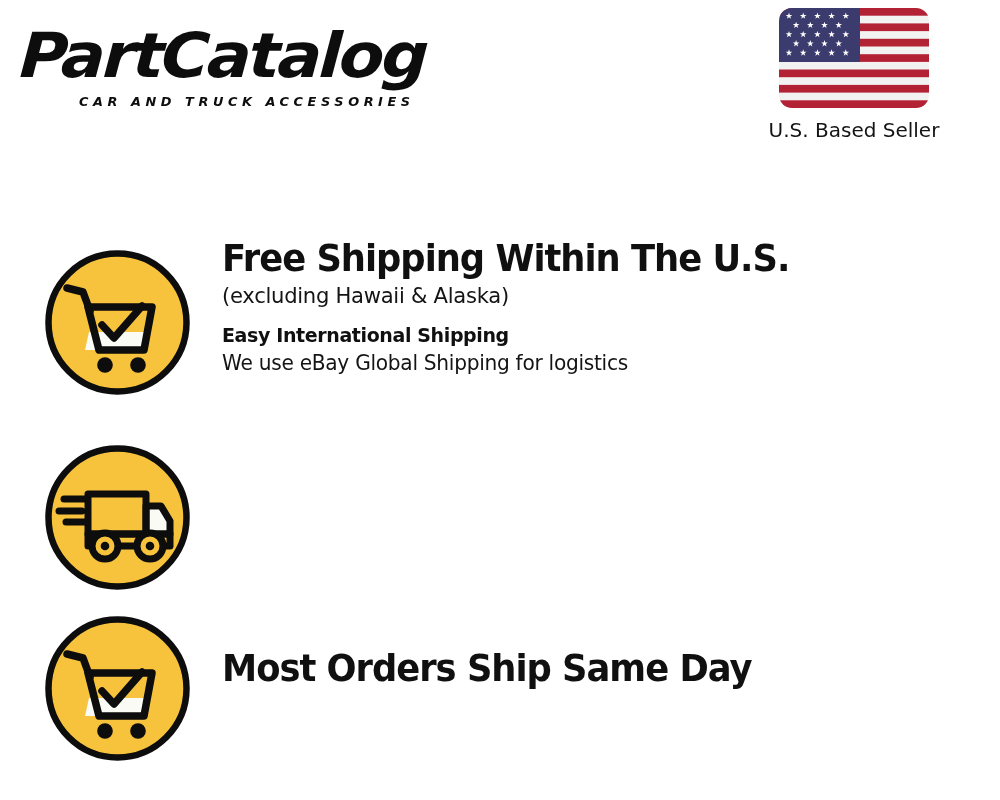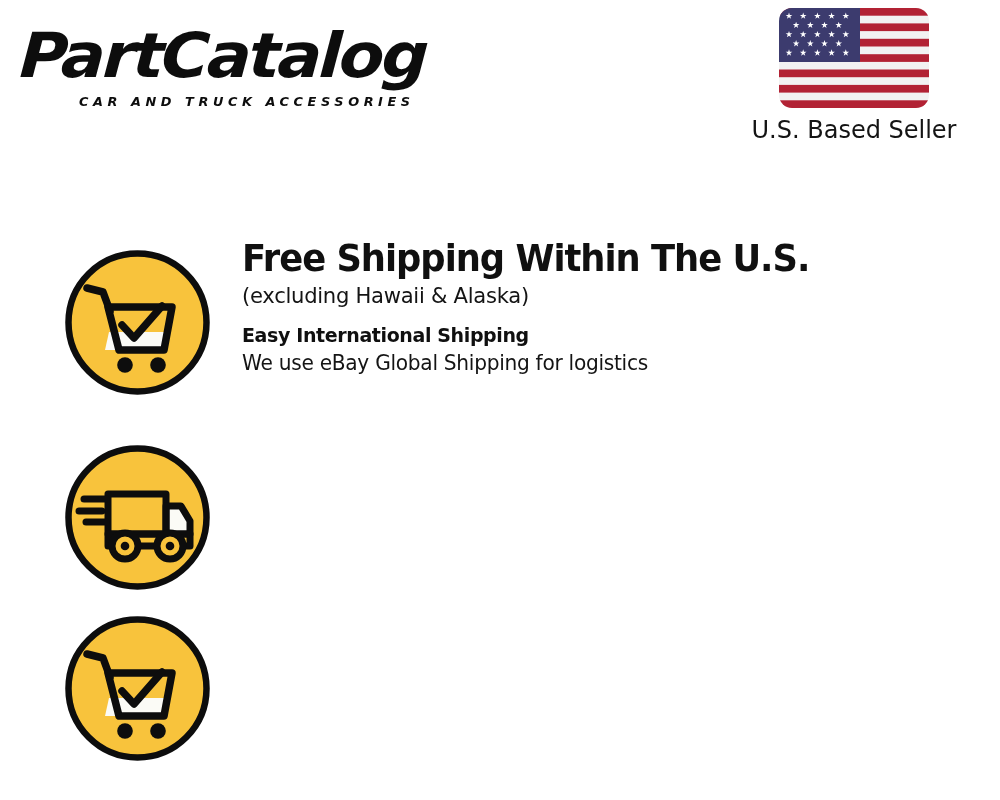--- a/index.html
+++ b/index.html
@@ -71,40 +71,39 @@
     display: block;
     margin: 0 auto;
     width: 150px;
     height: 100px;
   }
   #seller-badge-label {
     display: block;
     margin-top: 5px;
     font-family: "DejaVu Sans", sans-serif;
     font-weight: 400;
-    font-size: 24px;
+    font-size: 20px;
     line-height: 34px;
     color: #141414;
     white-space: nowrap;
   }
 
   
   #feature-list {
     position: absolute;
     left: 0;
     top: 235px;
     width: 1000px;
   }
   .feature-row {
     position: absolute;
     left: 0;
     width: 920px;
     display: flex;
     align-items: center;
-    margin-left: 20px;
   }
   .feature-icon-wrap {
     position: absolute;
     left: 42px;
     width: 151px;
     height: 151px;
   }
   .feature-icon-wrap svg {
     display: block;
     width: 151px;
@@ -299,15 +298,18 @@
         <circle cx="75.5" cy="75.5" r="69" fill="#F8C33C" stroke="#0d0d0d" stroke-width="6.5"></circle>
         <path d="M47 85 L43 103 L99 103 L105 85 Z" fill="#FBFBF6"></path>
         <path d="M25 41 L41 45 L48 64" fill="none" stroke="#0d0d0d" stroke-width="7.5" stroke-linecap="round" stroke-linejoin="round"></path>
         <path d="M46 60 L110 60 L102 103 L57 103 L46 60 Z" fill="none" stroke="#0d0d0d" stroke-width="7.5" stroke-linecap="round" stroke-linejoin="round"></path>
         <path d="M60 78 L72 91 L100 59" fill="none" stroke="#0d0d0d" stroke-width="7.5" stroke-linecap="round" stroke-linejoin="round"></path>
         <circle cx="63" cy="118" r="7.8" fill="#0d0d0d"></circle>
         <circle cx="96" cy="118" r="7.8" fill="#0d0d0d"></circle>
       </svg>
     </div>
 
+    <div class="feature-text">
+      <div class="feature-title">Most Orders Ship Same Day</div>
+    </div>
   </div>
 
 </div>
 
 </body></html>

